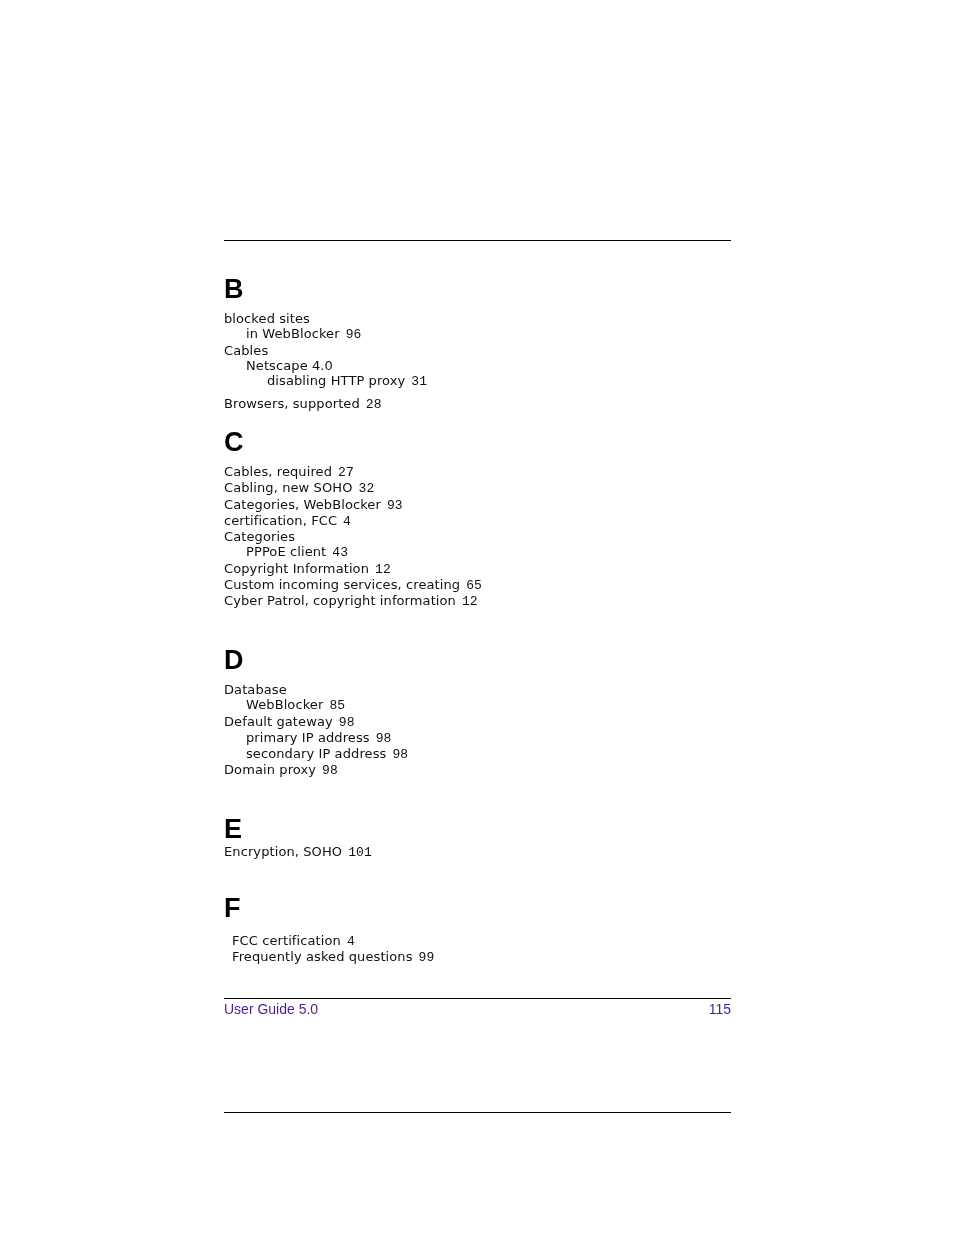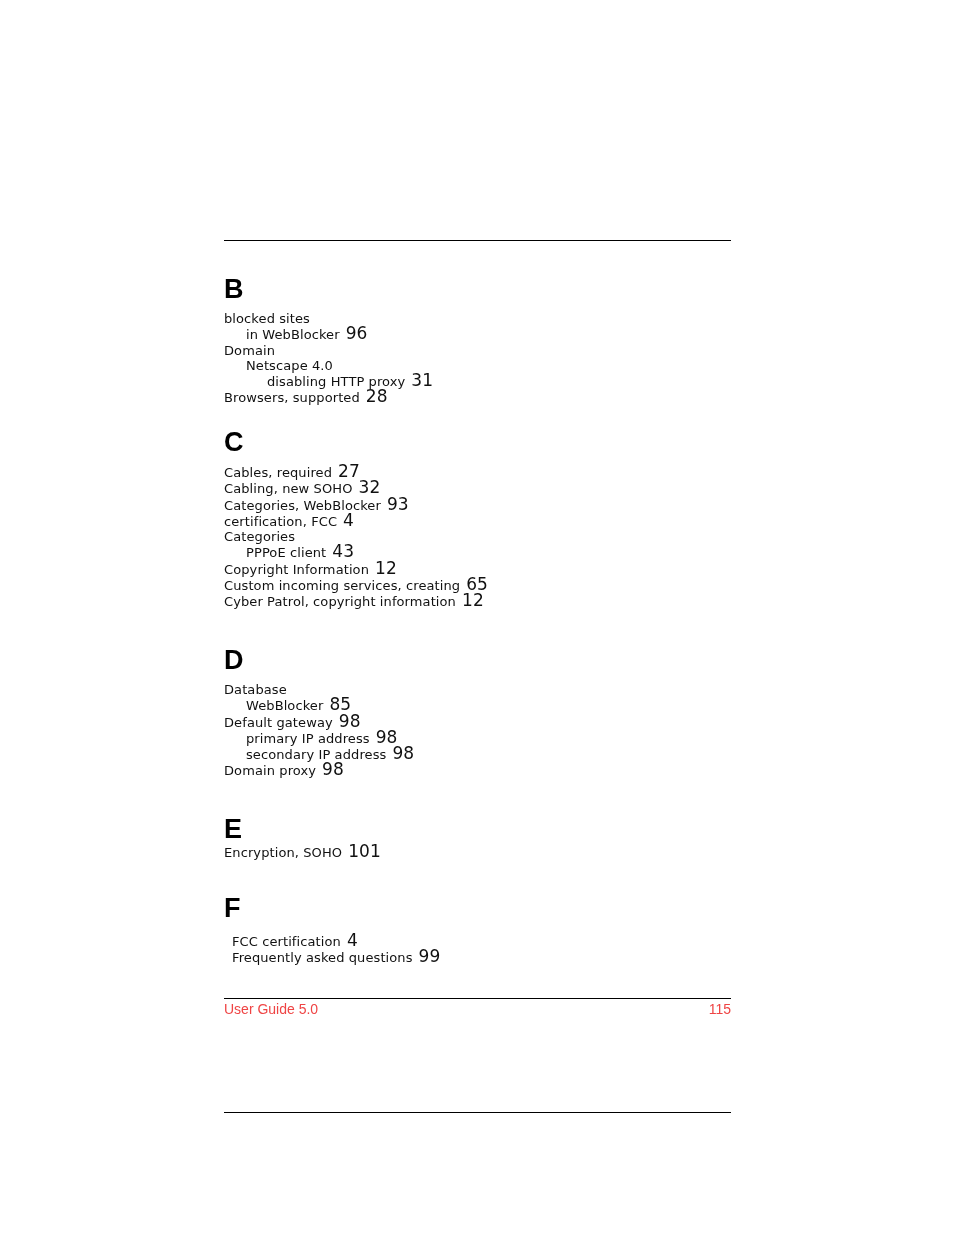--- a/index.html
+++ b/index.html
@@ -7,42 +7,42 @@
          font-family: "DejaVu Sans", sans-serif; color: #111; }
   .rule { position: absolute; left: 224px; width: 507px; height: 0; border-top: 1.5px solid #000; }
   #rule-top { top: 240px; }
   #rule-footer { top: 998px; }
   #rule-bottom { top: 1112px; }
   .section { position: absolute; left: 224px; width: 507px; }
   .letter { font-family: "Liberation Sans", sans-serif; font-weight: bold; font-size: 27px;
             line-height: 28px; color: #000; margin: 0; }
   .entries { margin-top: 8px; }
   .entry { font-size: 13px; line-height: 15.3px; white-space: nowrap; letter-spacing: 0.1px; }
-  .entry .pg { font-size: 17px; margin-left: 6px; }
+  .entry .pg { font-size: 13px; margin-left: 6px; font-family: Liberation Mono, monospace; }
   .l1 { padding-left: 0; }
   .l2 { padding-left: 22px; }
   .l3 { padding-left: 43px; }
   #footer { position: absolute; left: 224px; width: 507px; top: 1001px;
             font-family: "Liberation Sans", sans-serif; font-size: 14px; display: flex;
-            justify-content: space-between; color: #ef4444; }
+            justify-content: space-between; color: #4c1d95; }
 </style>
 </head>
 <body>
 
 <div class="rule" id="rule-top"></div>
 
 <div class="section" style="top:275px;">
   <h2 class="letter">B</h2>
   <div class="entries">
     <div class="entry l1"><span>blocked sites</span></div>
     <div class="entry l2"><span>in WebBlocker</span><span class="pg">96</span></div>
-    <div class="entry l1"><span>Domain</span></div>
+    <div class="entry l1"><span>Cables</span></div>
     <div class="entry l2"><span>Netscape 4.0</span></div>
     <div class="entry l3"><span>disabling HTTP proxy</span><span class="pg">31</span></div>
-    <div class="entry l1" style="margin-top:0;"><span>Browsers, supported</span><span class="pg">28</span></div>
+    <div class="entry l1" style="margin-top:7px;"><span>Browsers, supported</span><span class="pg">28</span></div>
   </div>
 </div>
 
 <div class="section" style="top:428px;">
   <h2 class="letter">C</h2>
   <div class="entries">
     <div class="entry l1"><span>Cables, required</span><span class="pg">27</span></div>
     <div class="entry l1"><span>Cabling, new SOHO</span><span class="pg">32</span></div>
     <div class="entry l1"><span>Categories, WebBlocker</span><span class="pg">93</span></div>
     <div class="entry l1"><span>certification, FCC</span><span class="pg">4</span></div>

